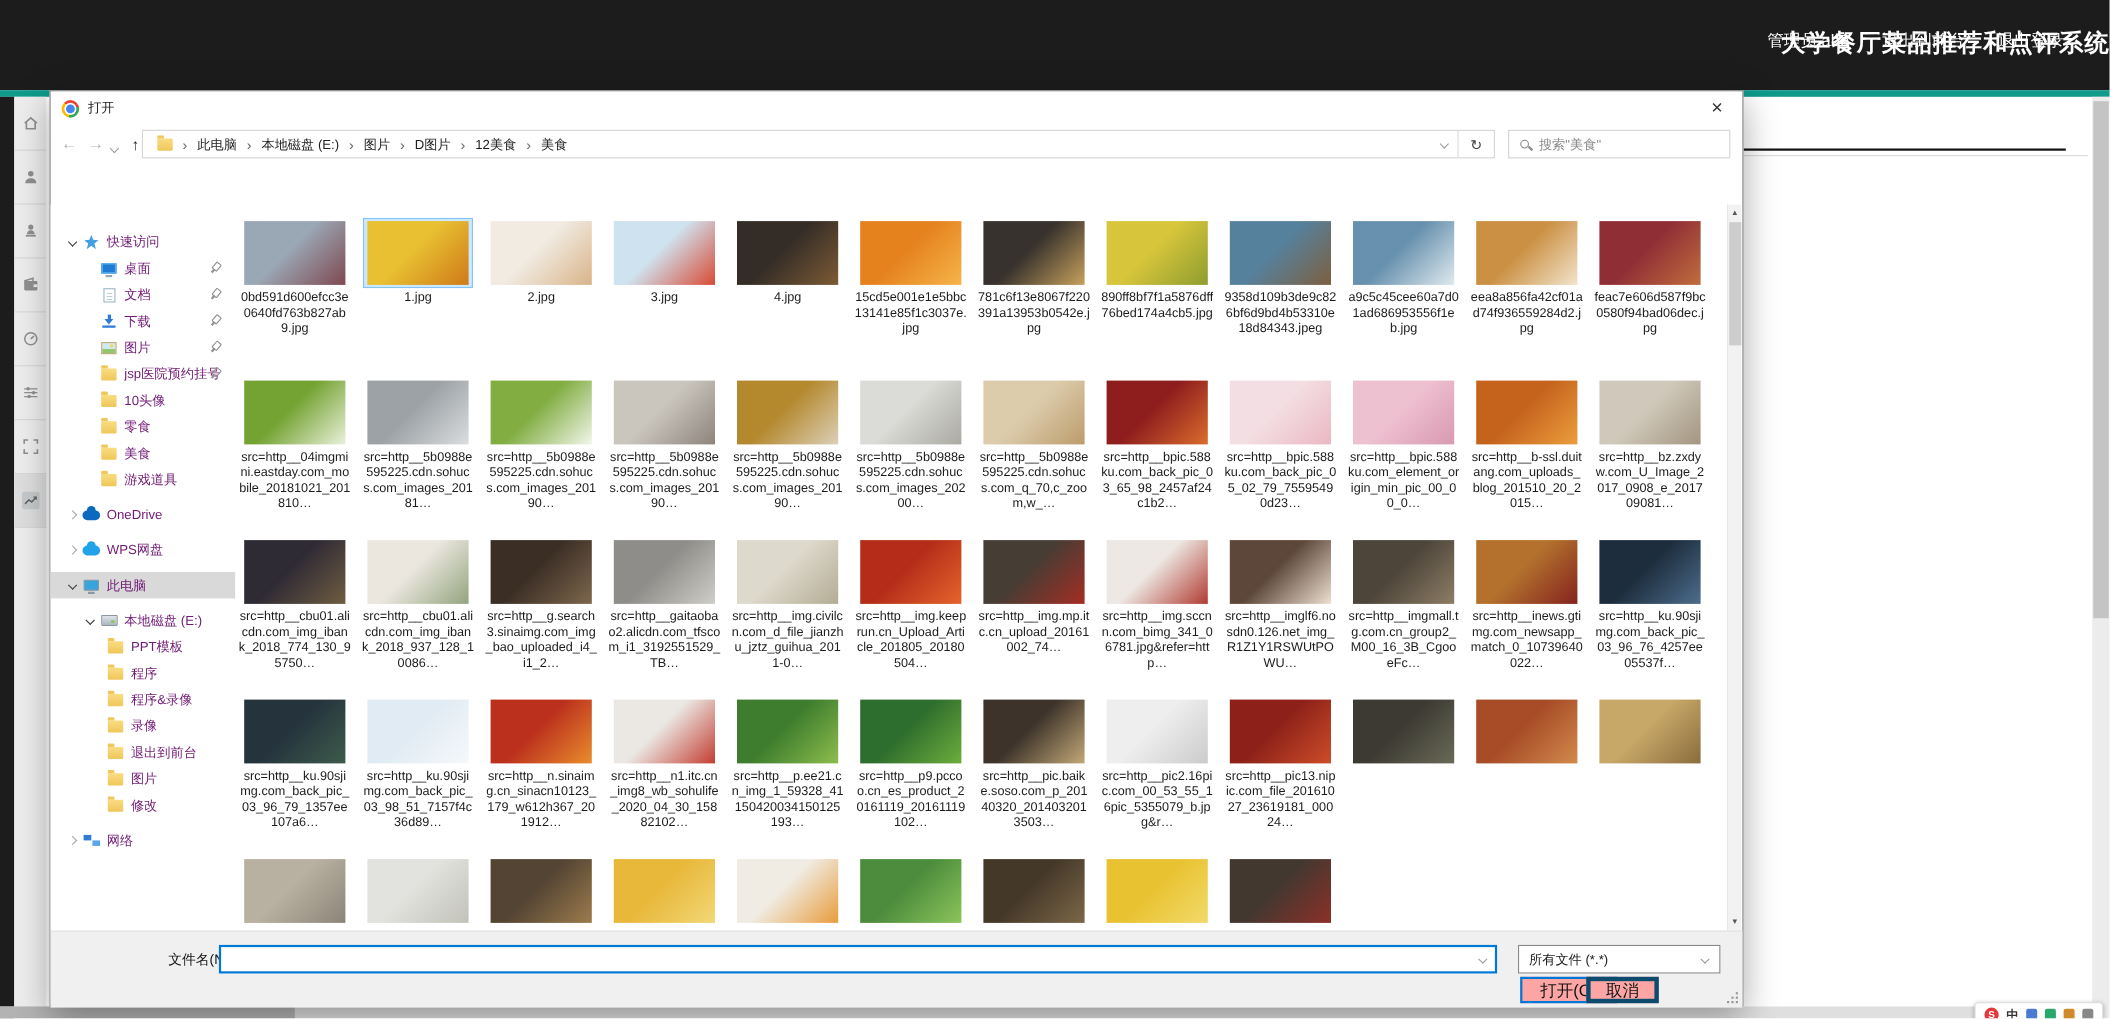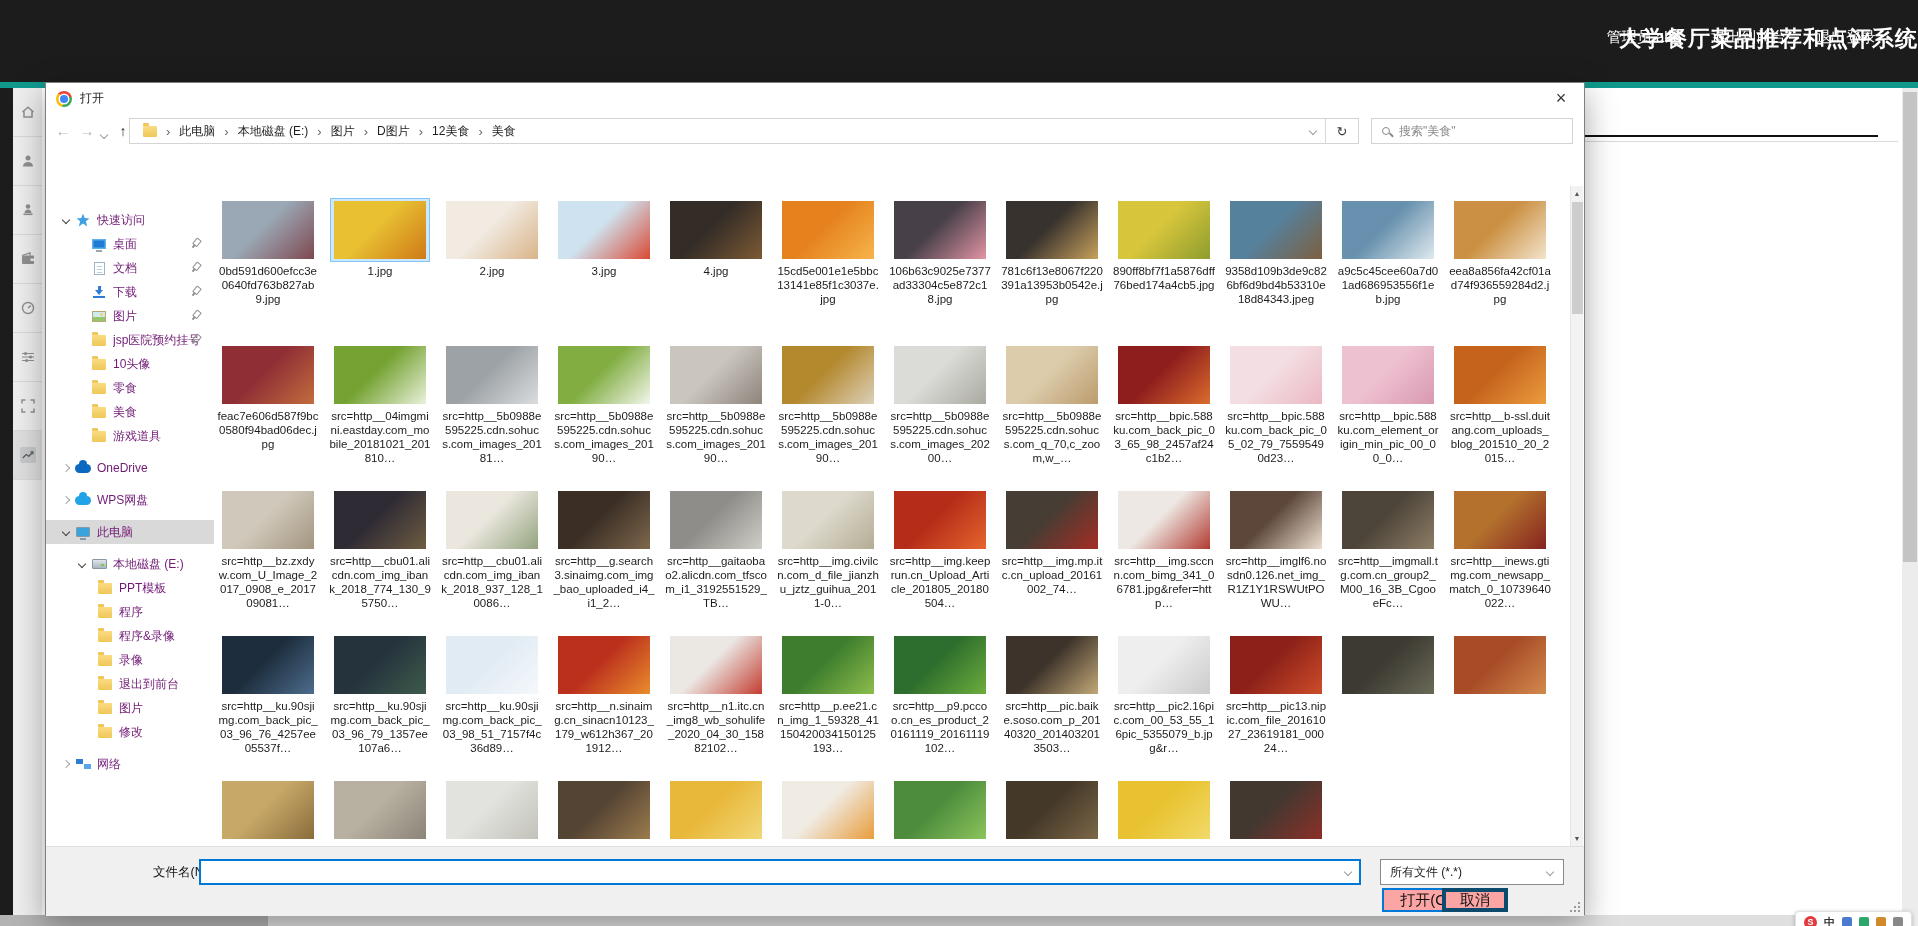--- a/index.html
+++ b/index.html
@@ -450,26 +450,20 @@
             <div class="f-name">4.jpg</div>
           </div>
           <div class="f-item">
             <div class="f-tile">
               <div class="f-thumb" style="background: linear-gradient(135deg, rgb(229, 130, 30) 0%, rgb(229, 130, 30) 45%, rgb(246, 180, 74) 100%);"></div>
             </div>
             <div class="f-name">15cd5e001e1e5bbc13141e85f1c3037e.jpg</div>
           </div>
           <div class="f-item">
             <div class="f-tile">
-              <div class="f-thumb" style="background: linear-gradient(135deg, rgb(71, 64, 73) 0%, rgb(71, 64, 73) 45%, rgb(226, 148, 165) 100%);"></div>
-            </div>
-            <div class="f-name">106b63c9025e7377ad33304c5e872c18.jpg</div>
-          </div>
-          <div class="f-item">
-            <div class="f-tile">
               <div class="f-thumb" style="background: linear-gradient(135deg, rgb(55, 50, 45) 0%, rgb(55, 50, 45) 45%, rgb(200, 161, 93) 100%);"></div>
             </div>
             <div class="f-name">781c6f13e8067f220391a13953b0542e.jpg</div>
           </div>
           <div class="f-item">
             <div class="f-tile">
               <div class="f-thumb" style="background: linear-gradient(135deg, rgb(215, 197, 59) 0%, rgb(215, 197, 59) 45%, rgb(142, 157, 47) 100%);"></div>
             </div>
             <div class="f-name">890ff8bf7f1a5876dff76bed174a4cb5.jpg</div>
           </div>

